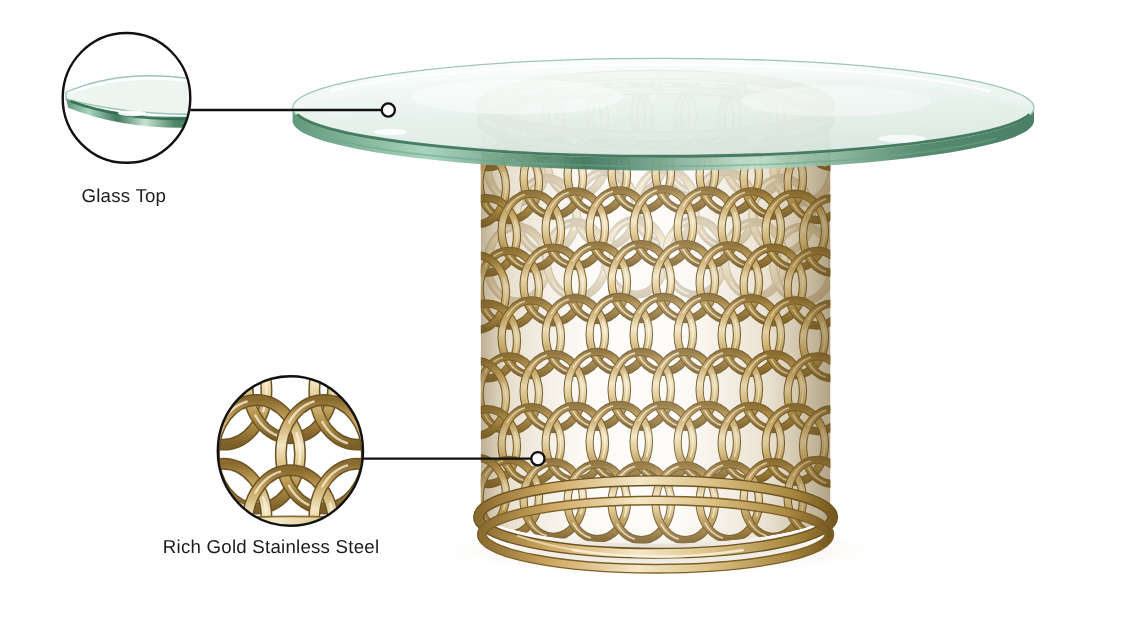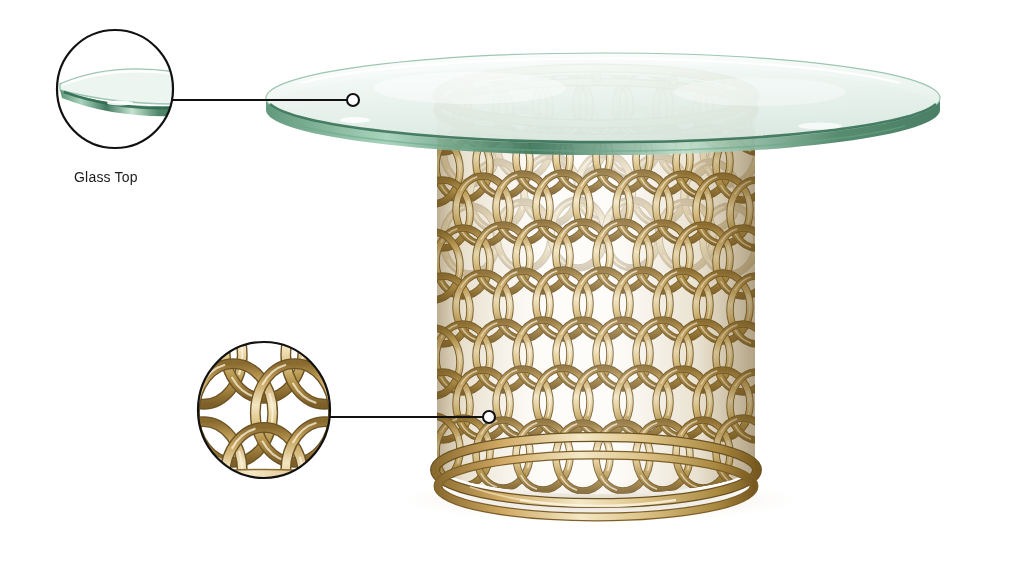--- a/index.html
+++ b/index.html
@@ -19,21 +19,21 @@
   #scene {
     position: absolute;
     inset: 0;
     width: 1024px;
     height: 570px;
   }
   .callout-label {
     position: absolute;
     color: #1b1b1b;
     font-family: "Liberation Sans", sans-serif;
-    font-size: 14px;
+    font-size: 17px;
     font-weight: 400;
     letter-spacing: 0.2px;
     white-space: nowrap;
     line-height: 1;
   }
   #label-glass-top { left: 74px; top: 170px; }
   #label-gold-steel { left: 148px; top: 489px; }
 </style>
 </head>
 <body>
@@ -502,14 +502,15 @@
       </g>
       <ellipse cx="264" cy="410" rx="66" ry="68" fill="none" stroke="#111111" stroke-width="2.2"></ellipse>
 
       <line x1="330" y1="417" x2="483" y2="417" stroke="#111111" stroke-width="2.1"></line>
       <circle cx="489" cy="417" r="6" fill="#ffffff" stroke="#111111" stroke-width="2.1"></circle>
     </g>
   </svg>
 
   <div class="callout-label" id="label-glass-top">Glass Top</div>
 
+  <div class="callout-label" id="label-gold-steel">Rich Gold Stainless Steel</div>
 
 </div>
 
 </body></html>

